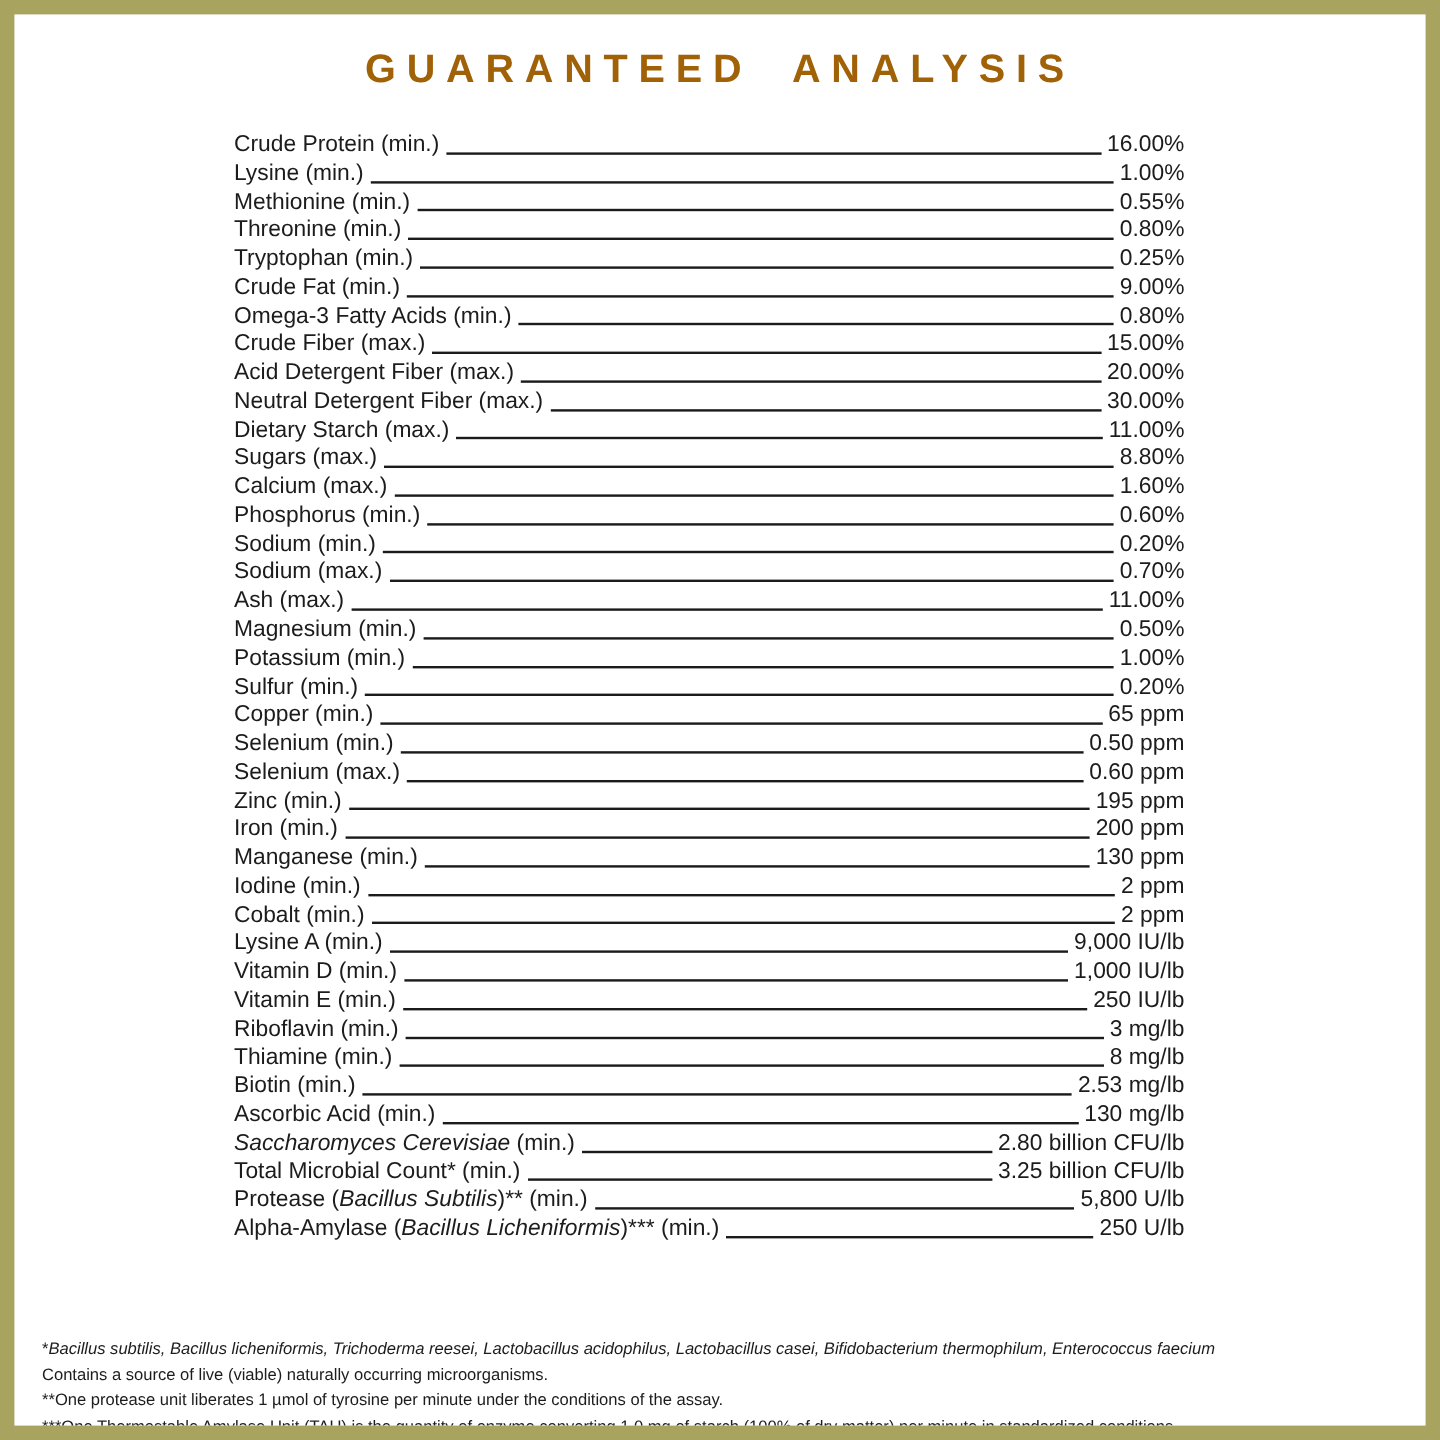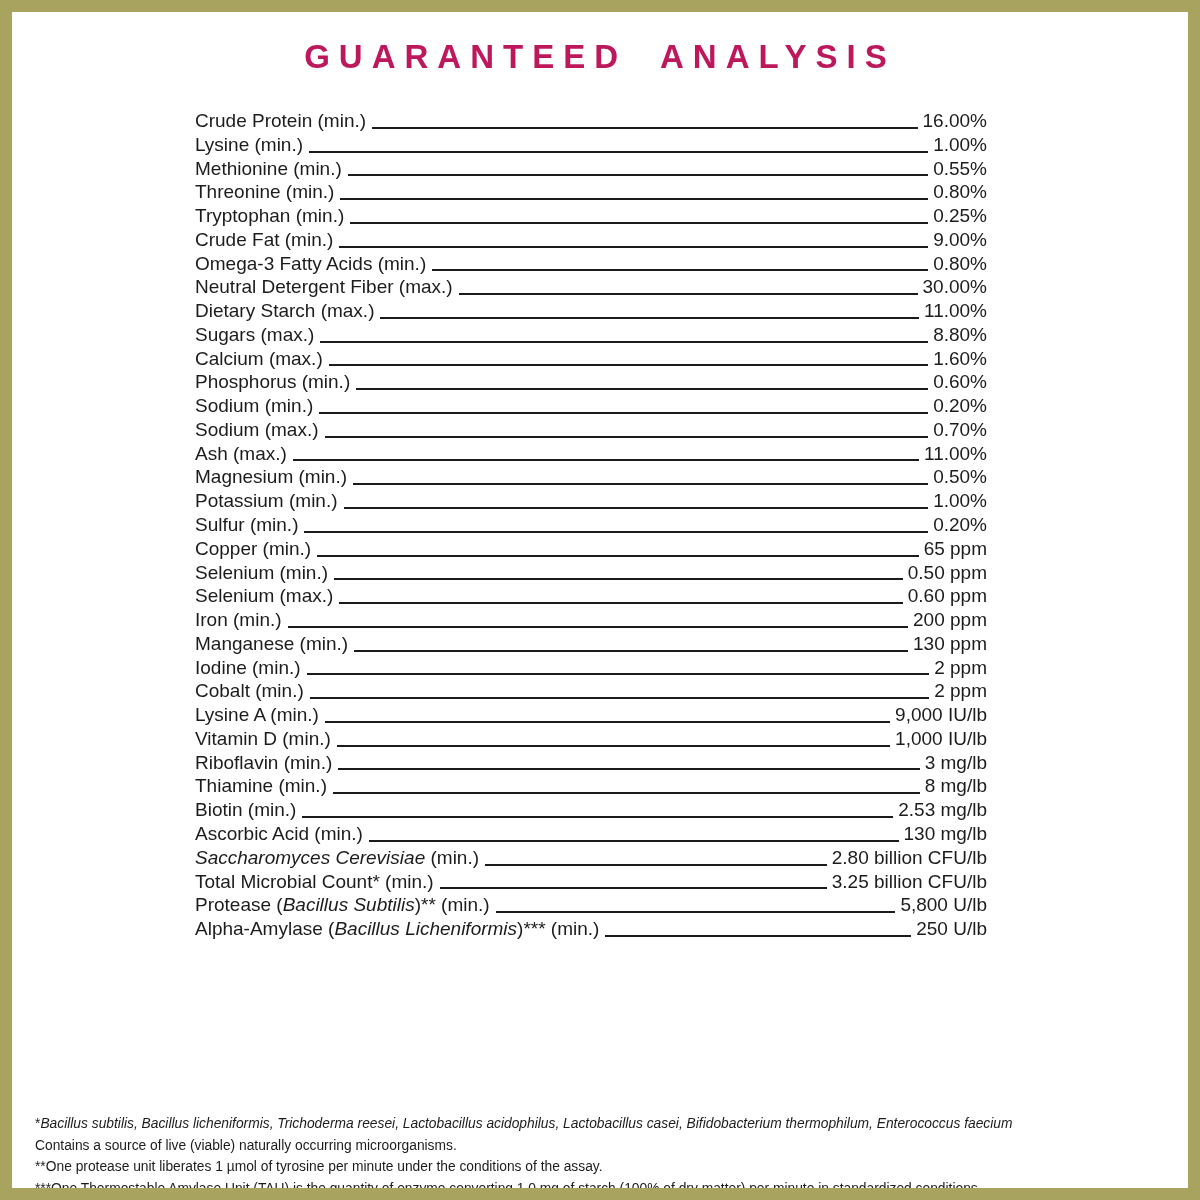--- a/index.html
+++ b/index.html
@@ -17,21 +17,21 @@
   .title {
     position: absolute;
     top: 26px;
     left: 0;
     width: 100%;
     text-align: center;
     font-size: 33px;
     font-weight: bold;
     letter-spacing: 9px;
     word-spacing: 16px;
-    color: #be185d;
+    color: #a16207;
   }
   .analysis-list {
     position: absolute;
     top: 97px;
     left: 183px;
     width: 792px;
   }
   .row {
     display: flex;
     align-items: flex-end;
@@ -95,20 +95,30 @@
         <span class="label"><span>Crude Fat (min.)</span></span>
         <span class="leader"></span>
         <span class="value">9.00%</span>
       </div>
       <div class="row">
         <span class="label"><span>Omega-3 Fatty Acids (min.)</span></span>
         <span class="leader"></span>
         <span class="value">0.80%</span>
       </div>
       <div class="row">
+        <span class="label"><span>Crude Fiber (max.)</span></span>
+        <span class="leader"></span>
+        <span class="value">15.00%</span>
+      </div>
+      <div class="row">
+        <span class="label"><span>Acid Detergent Fiber (max.)</span></span>
+        <span class="leader"></span>
+        <span class="value">20.00%</span>
+      </div>
+      <div class="row">
         <span class="label"><span>Neutral Detergent Fiber (max.)</span></span>
         <span class="leader"></span>
         <span class="value">30.00%</span>
       </div>
       <div class="row">
         <span class="label"><span>Dietary Starch (max.)</span></span>
         <span class="leader"></span>
         <span class="value">11.00%</span>
       </div>
       <div class="row">
@@ -165,20 +175,25 @@
         <span class="label"><span>Selenium (min.)</span></span>
         <span class="leader"></span>
         <span class="value">0.50 ppm</span>
       </div>
       <div class="row">
         <span class="label"><span>Selenium (max.)</span></span>
         <span class="leader"></span>
         <span class="value">0.60 ppm</span>
       </div>
       <div class="row">
+        <span class="label"><span>Zinc (min.)</span></span>
+        <span class="leader"></span>
+        <span class="value">195 ppm</span>
+      </div>
+      <div class="row">
         <span class="label"><span>Iron (min.)</span></span>
         <span class="leader"></span>
         <span class="value">200 ppm</span>
       </div>
       <div class="row">
         <span class="label"><span>Manganese (min.)</span></span>
         <span class="leader"></span>
         <span class="value">130 ppm</span>
       </div>
       <div class="row">
@@ -193,20 +208,25 @@
       </div>
       <div class="row">
         <span class="label"><span>Lysine A (min.)</span></span>
         <span class="leader"></span>
         <span class="value">9,000 IU/lb</span>
       </div>
       <div class="row">
         <span class="label"><span>Vitamin D (min.)</span></span>
         <span class="leader"></span>
         <span class="value">1,000 IU/lb</span>
+      </div>
+      <div class="row">
+        <span class="label"><span>Vitamin E (min.)</span></span>
+        <span class="leader"></span>
+        <span class="value">250 IU/lb</span>
       </div>
       <div class="row">
         <span class="label"><span>Riboflavin (min.)</span></span>
         <span class="leader"></span>
         <span class="value">3 mg/lb</span>
       </div>
       <div class="row">
         <span class="label"><span>Thiamine (min.)</span></span>
         <span class="leader"></span>
         <span class="value">8 mg/lb</span>

